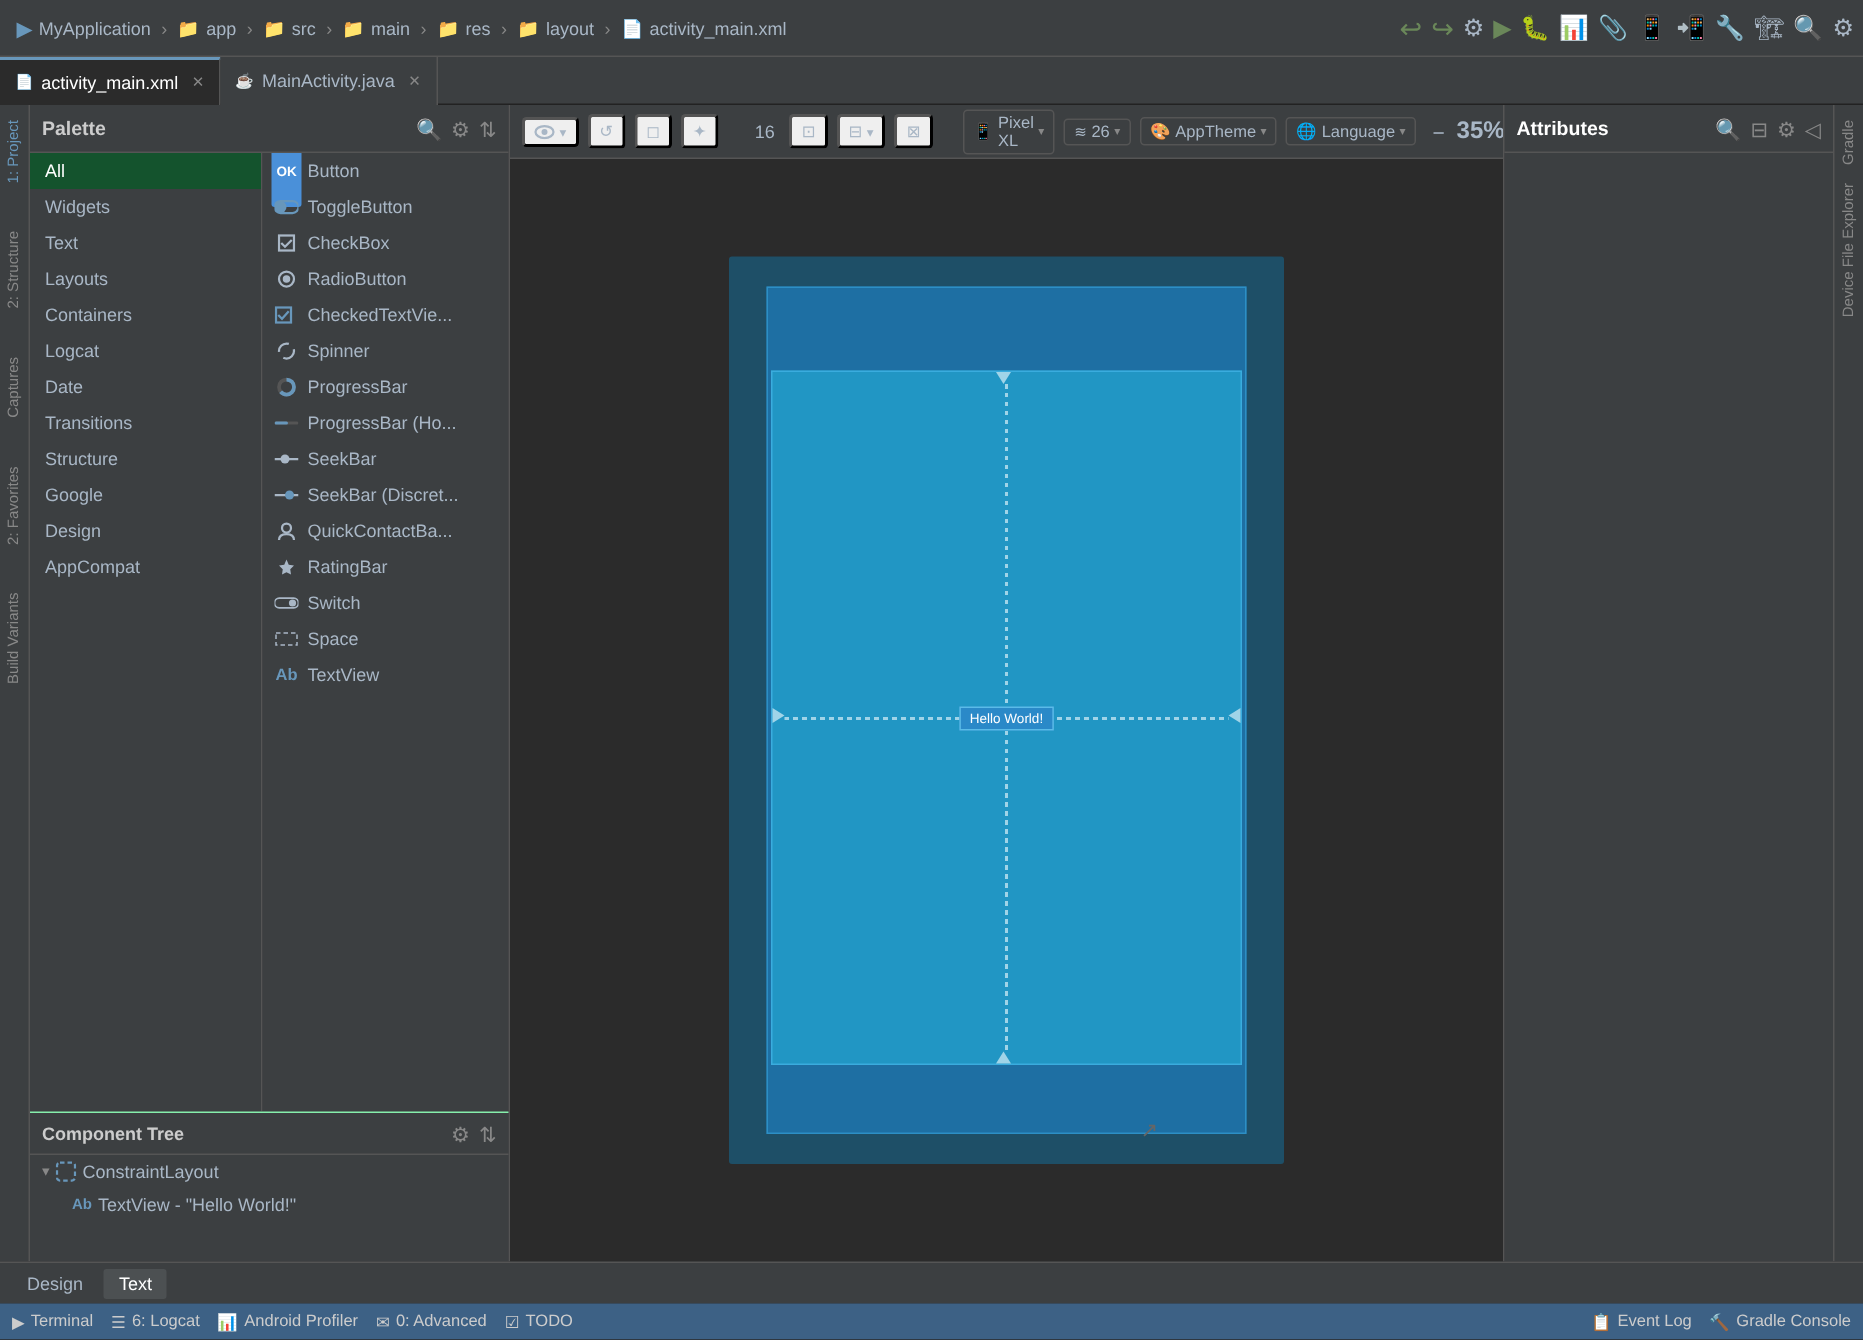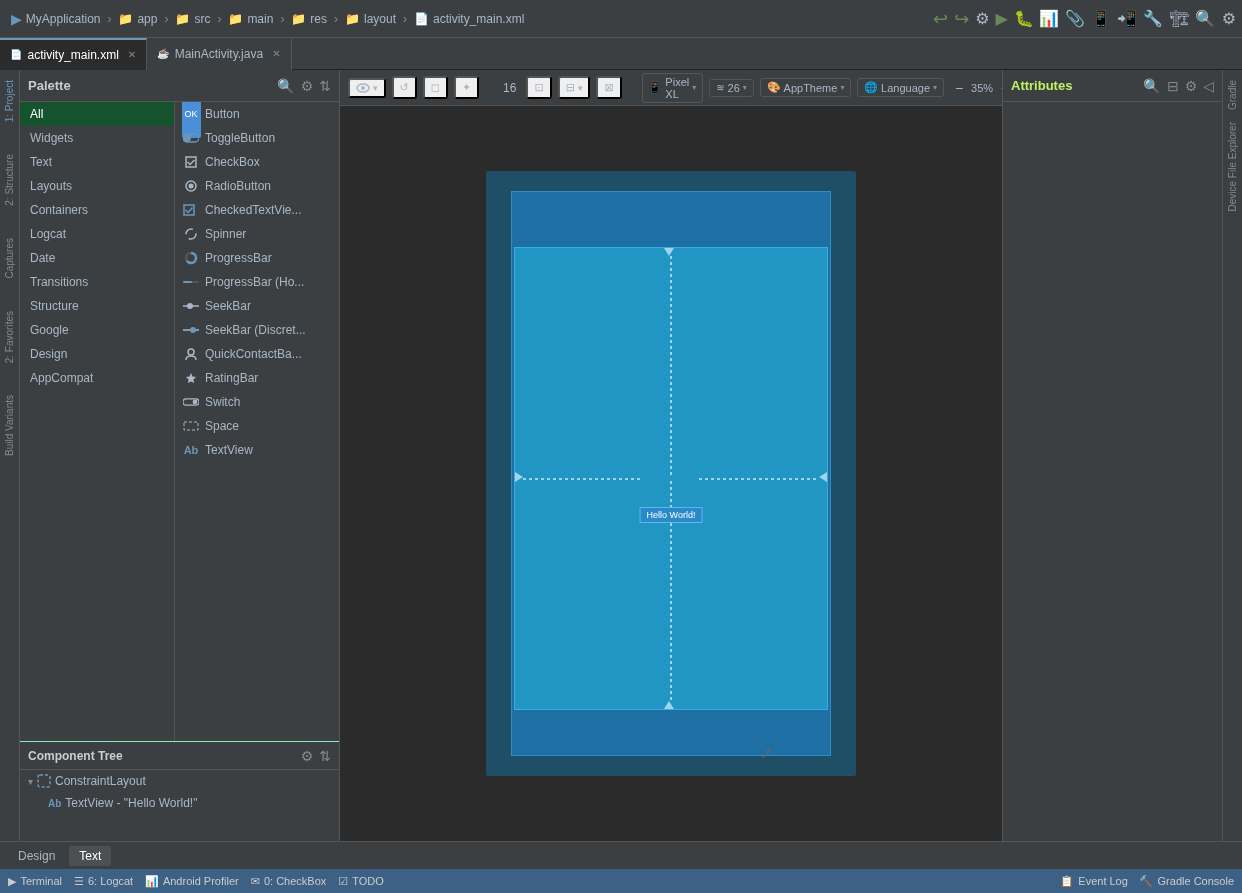--- a/index.html
+++ b/index.html
@@ -236,21 +236,21 @@
       flex-shrink: 0;
     }
     .attributes-header {
       height: 32px;
       display: flex;
       align-items: center;
       padding: 0 8px;
       gap: 6px;
       border-bottom: 1px solid #555;
     }
-    .attributes-title { font-weight: bold; color: #bef264; font-size: 13px; }
+    .attributes-title { font-weight: bold; color: #ffffff; font-size: 13px; }
     .attr-tools { margin-left: auto; display: flex; gap: 6px; }
 
     
     .side-label-right {
       width: 20px;
       background: #3c3f41;
       border-left: 1px solid #555;
       display: flex;
       flex-direction: column;
       align-items: center;
@@ -292,21 +292,21 @@
       align-items: center;
       gap: 4px;
       font-size: 11px;
       color: #ccc;
       cursor: pointer;
     }
     .btn-ok {
       background: #4a90d9;
       color: #fff;
       font-size: 9px;
-      font-weight: normal;
+      font-weight: bold;
       padding: 19px 3px;
       border-radius: 2px;
     }
     .icon-textview {
       font-size: 11px;
       font-weight: bold;
       color: #6897bb;
     }
     .icon-ab {
       font-size: 10px;
@@ -337,21 +337,21 @@
     .zoom-btn {
       width: 18px; height: 18px;
       display: flex;
       align-items: center;
       justify-content: center;
       cursor: pointer;
       border-radius: 50%;
       font-size: 14px;
       color: #a9b7c6;
     }
-    .zoom-pct { font-size: 11px; color: #a9b7c6; }
+    .zoom-pct { font-size: 16px; color: #a9b7c6; font-weight: bold; }
   </style>
 </head>
 <body>
 
 <div class="top-toolbar">
   <div class="top-toolbar-item">
     <span style="color:#6897bb; font-size:14px;">▶</span>
     <span>MyApplication</span>
   </div>
   <span class="breadcrumb-arrow">›</span>
@@ -679,21 +679,21 @@
             <div style="position:absolute; left:0; top:50%; transform:translateY(-50%); display:flex; align-items:center; height:2px;">
               <div style="width:0; height:0; border-top:5px solid transparent; border-bottom:5px solid transparent; border-left:8px solid #a0d4e8; margin-top:-4px;"></div>
               <div style="height:2px; width:120px; background:repeating-linear-gradient(to right, #a0d4e8 0px, #a0d4e8 3px, transparent 3px, transparent 6px);"></div>
             </div>
 
             <div style="position:absolute; right:0; top:50%; transform:translateY(-50%); display:flex; align-items:center; height:2px;">
               <div style="height:2px; width:120px; background:repeating-linear-gradient(to right, #a0d4e8 0px, #a0d4e8 3px, transparent 3px, transparent 6px);"></div>
               <div style="width:0; height:0; border-top:5px solid transparent; border-bottom:5px solid transparent; border-right:8px solid #a0d4e8; margin-top:-4px;"></div>
             </div>
 
-            <div style="position:absolute; top:50%; left:50%; transform:translate(-50%,-50%); background:#2a89c8; border:1px solid #5abbe8; padding:2px 6px; font-size:9px; color:#fff; white-space:nowrap;margin-top:36px;">
+            <div style="position:absolute; top:50%; left:50%; transform:translate(-50%,-50%); background:#2a89c8; border:1px solid #5abbe8; padding:2px 6px; font-size:9px; color:#fff; white-space:nowrap;">
               <span>Hello World!</span>
             </div>
           </div>
         </div>
       </div>
 
       <div style="position:absolute; bottom:80px; right:230px; color:#666; font-size:14px;">↗</div>
     </div>
   </div>
 
@@ -732,21 +732,21 @@
   <div class="status-item">
     <span>☰</span>
     <span>6: Logcat</span>
   </div>
   <div class="status-item">
     <span>📊</span>
     <span>Android Profiler</span>
   </div>
   <div class="status-item">
     <span>✉</span>
-    <span>0: CheckBox</span>
+    <span>0: Advanced</span>
   </div>
   <div class="status-item">
     <span>☑</span>
     <span>TODO</span>
   </div>
   <div style="margin-left:auto; display:flex; gap:12px;">
     <div class="status-item">
       <span>📋</span>
       <span>Event Log</span>
     </div>

